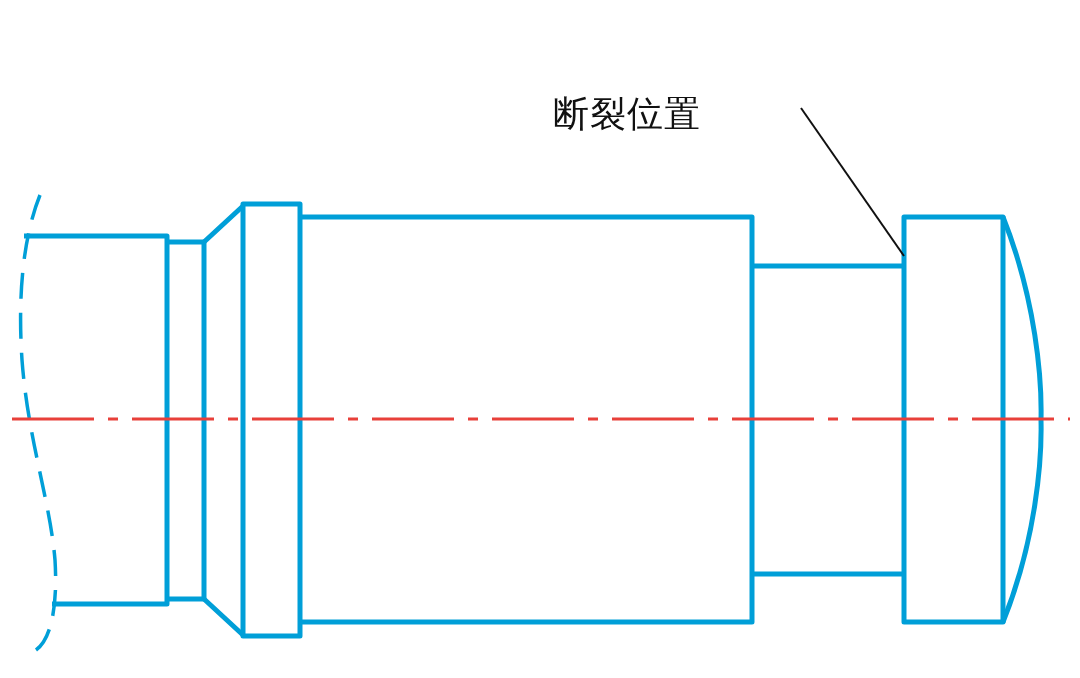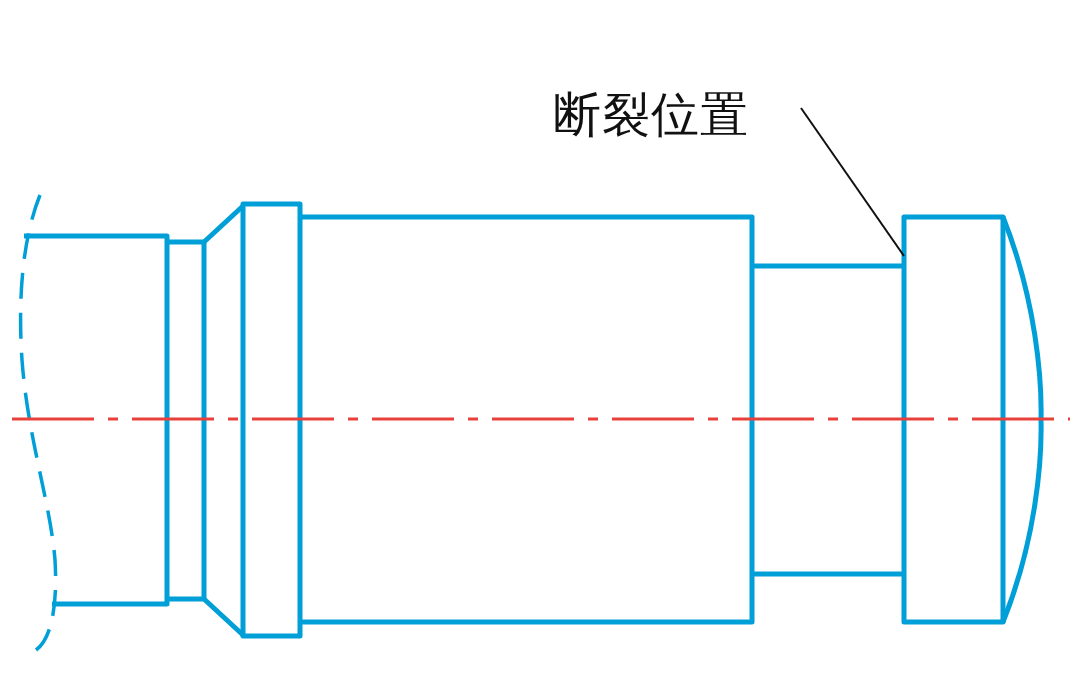--- a/index.html
+++ b/index.html
@@ -1,21 +1,21 @@
 <!DOCTYPE html>
 <html><head>
 <meta charset="utf-8">
 <style>
   html, body { margin:0; padding:0; background:#ffffff; }
   body { width:1080px; height:678px; overflow:hidden; position:relative; }
   #canvas { position:absolute; left:0; top:0; width:1080px; height:678px; }
   .label {
     position:absolute; left:553px; top:82px;
     font-family: "DejaVu Serif", "Liberation Serif", serif;
-    font-size:48px; line-height:64px; color:#111111; letter-spacing:1px;
+    font-size:36px; line-height:64px; color:#111111; letter-spacing:1px;
     white-space:nowrap;
   }
 </style>
 </head>
 <body>
 
 <svg id="canvas" viewBox="0 0 1080 678" xmlns="http://www.w3.org/2000/svg">
   <g fill="none" stroke="#009fd8" stroke-width="5" stroke-linejoin="round">
 
     <path d="M40,195 C22,240 18,300 22,360 C28,440 50,500 55,560 C58,610 50,640 36,650" stroke-width="3.5" stroke-dasharray="26,14"></path>

